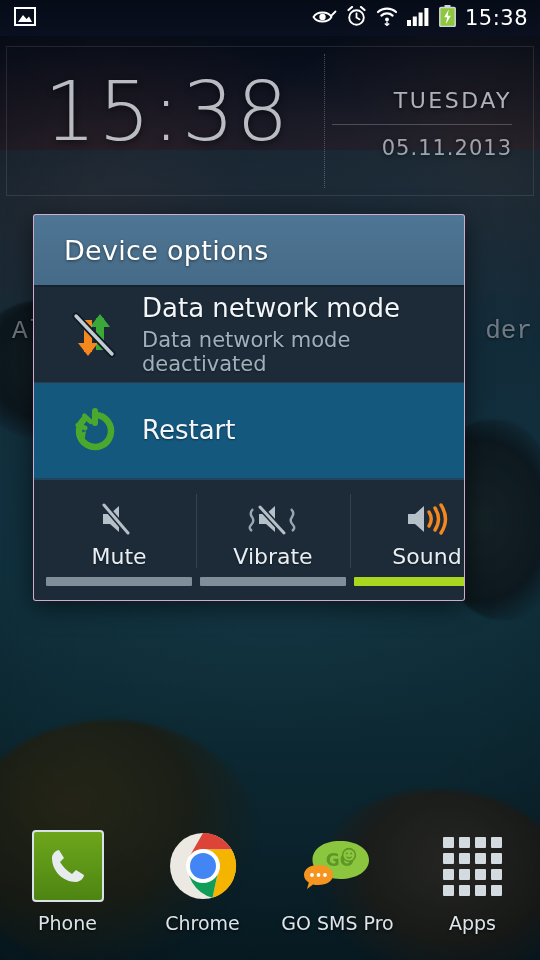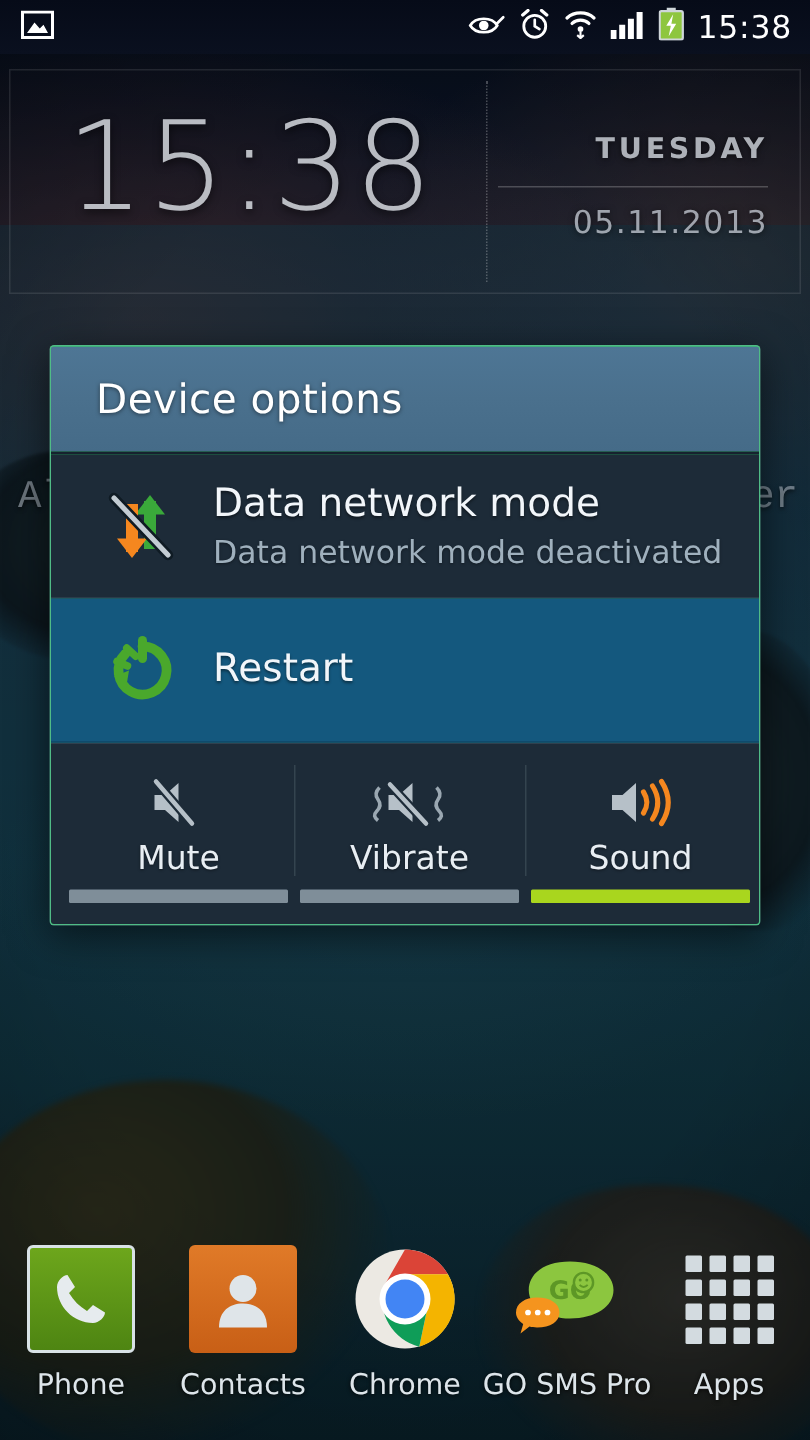--- a/index.html
+++ b/index.html
@@ -94,24 +94,23 @@
     color:rgba(222,226,232,.82);
     font-family:"DejaVu Sans", sans-serif;
     text-shadow:0 2px 6px rgba(0,0,0,.6);
   }
   .cw-div {
     position:absolute; left:318px; top:8px; bottom:8px; width:0;
     border-left:1px dotted rgba(255,255,255,.25);
   }
   .cw-day {
     position:absolute; right:22px; top:42px;
-    font-size:19px; letter-spacing:2.5px;
+    font-size:22px; letter-spacing:2.5px;
     color:rgba(216,222,230,.78);
     text-shadow:0 1px 4px rgba(0,0,0,.6);
-    font-weight:bold;
   }
   .cw-rule {
     position:absolute; right:22px; top:78px; width:180px; height:1px;
     background:rgba(255,255,255,.22);
   }
   .cw-date {
     position:absolute; right:22px; top:90px;
     font-size:21px; letter-spacing:1px;
     color:rgba(210,216,226,.72);
     text-shadow:0 1px 4px rgba(0,0,0,.6);
@@ -122,27 +121,27 @@
     position:absolute; top:316px; font-size:26px;
     color:rgba(190,200,212,.55); z-index:9;
     text-shadow:0 1px 3px rgba(0,0,0,.6);
     font-family:Liberation Mono, monospace;
   }
   .bgtext.l { left:12px; }
   .bgtext.r { right:8px; }
 
   
   #dialog {
-    position:absolute; left:33px; top:230px; width:474px;
+    position:absolute; left:33px; top:214px; width:432px;
     z-index:20;
     border:1px solid rgba(150,175,195,.40);
     border-radius:3px;
     box-shadow:0 6px 26px rgba(0,0,0,.55);
     overflow:hidden;
-    background:#22c55e;
+    background:#f9a8d4;
   }
   .dlg-header {
     height:72px;
     background:linear-gradient(180deg,#4e7695 0%,#4a708d 50%,#456b88 100%);
     display:flex; align-items:center;
     padding:0 0 0 30px;
     border-bottom:2px solid #16222e;
   }
   .dlg-title {
     font-size:27px; color:#ffffff;
@@ -399,29 +398,20 @@
 
   <div class="dock-item">
     <div class="dock-icon ic-phone">
       <svg width="46" height="46" viewBox="0 0 46 46">
         <path d="M14 7 C11 7, 7 11, 7 15 C7 28, 18 39, 31 39 C35 39, 39 35, 39 32 L31 27 L27 31 C22 28, 18 24, 15 19 L19 15 Z" fill="#e6ebee"></path>
       </svg>
     </div>
     <div class="dock-label">Phone</div>
   </div>
 
-  <div class="dock-item">
-    <div class="dock-icon ic-contacts">
-      <svg width="46" height="46" viewBox="0 0 46 46">
-        <circle cx="23" cy="16" r="9" fill="#dfe5e9"></circle>
-        <path d="M7 42 C7 31, 14 26, 23 26 C32 26, 39 31, 39 42 Z" fill="#dfe5e9"></path>
-      </svg>
-    </div>
-    <div class="dock-label">Contacts</div>
-  </div>
 
   <div class="dock-item">
     <div class="dock-icon ic-apps">
       <svg width="72" height="72" viewBox="0 0 72 72">
         <circle cx="36" cy="36" r="33" fill="#ece9e3"></circle>
         <path d="M36 3 A33 33 0 0 1 64.6 19.5 L36 19.5 A16.5 16.5 0 0 0 21.6 28 Z" fill="#db4437"></path>
         <path d="M64.6 19.5 A33 33 0 0 1 45.5 67.8 L50.5 44 A16.5 16.5 0 0 0 36 19.5 Z" fill="#f4b400"></path>
         <path d="M45.5 67.8 A33 33 0 0 1 21.6 28 L36 52.5 A16.5 16.5 0 0 0 50.5 44 Z" fill="#0f9d58"></path>
         <circle cx="36" cy="36" r="17" fill="#ffffff"></circle>
         <circle cx="36" cy="36" r="13" fill="#4285f4"></circle>

